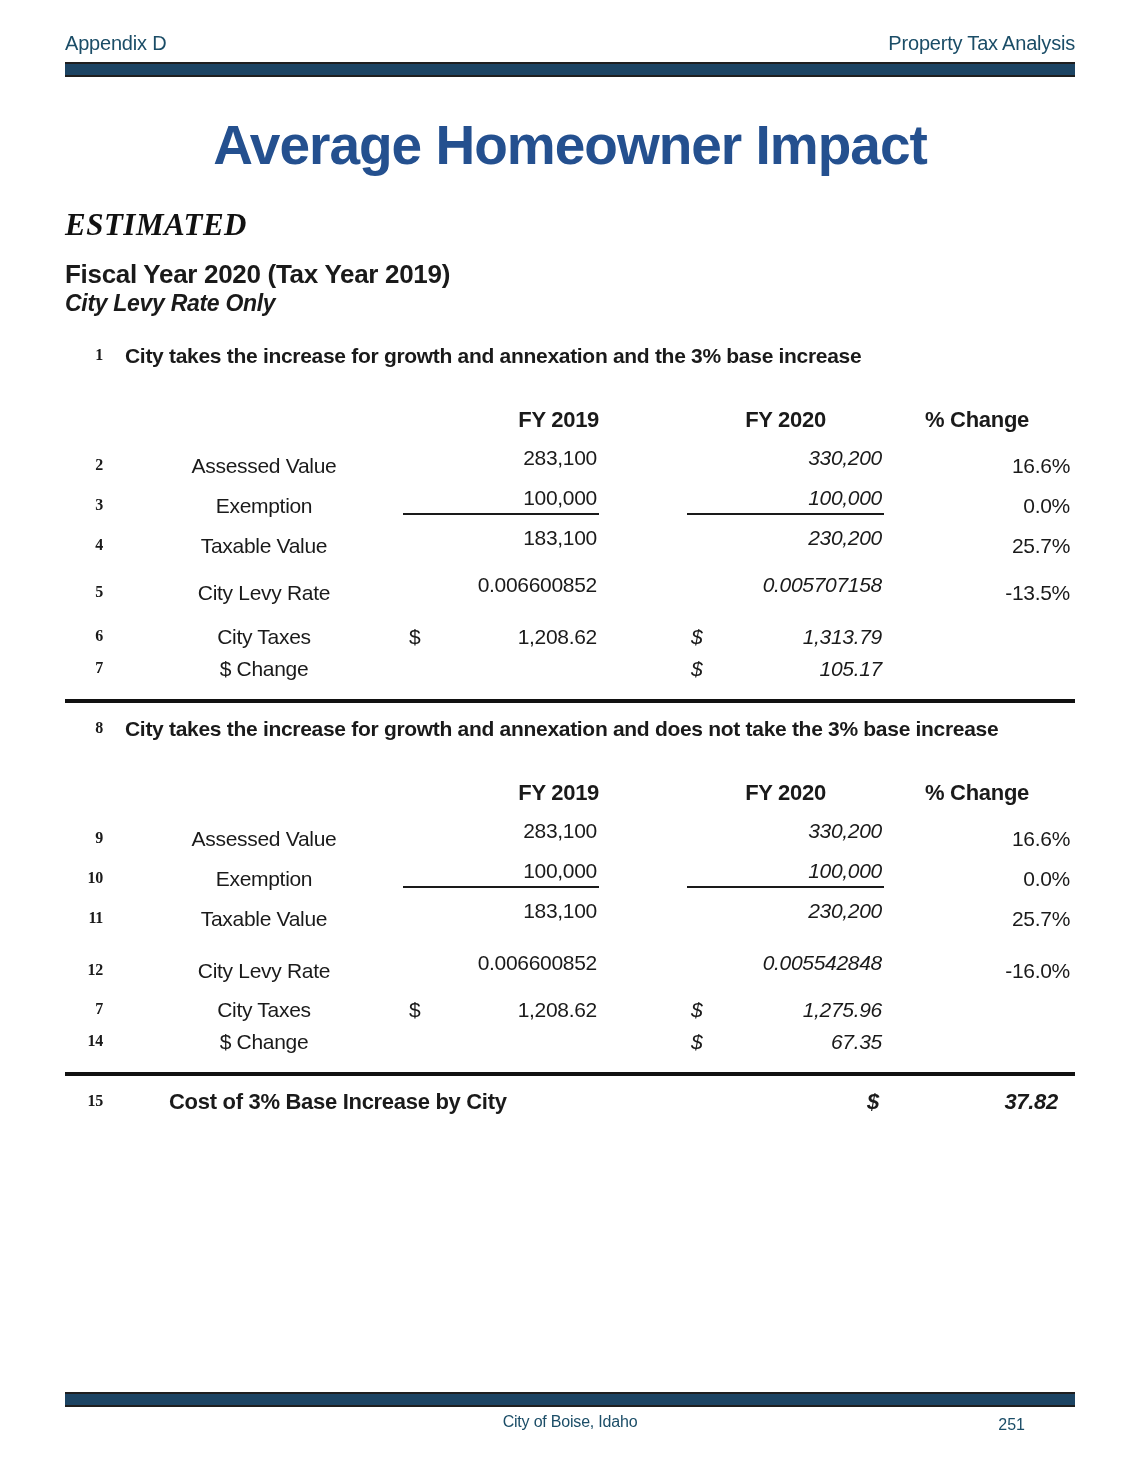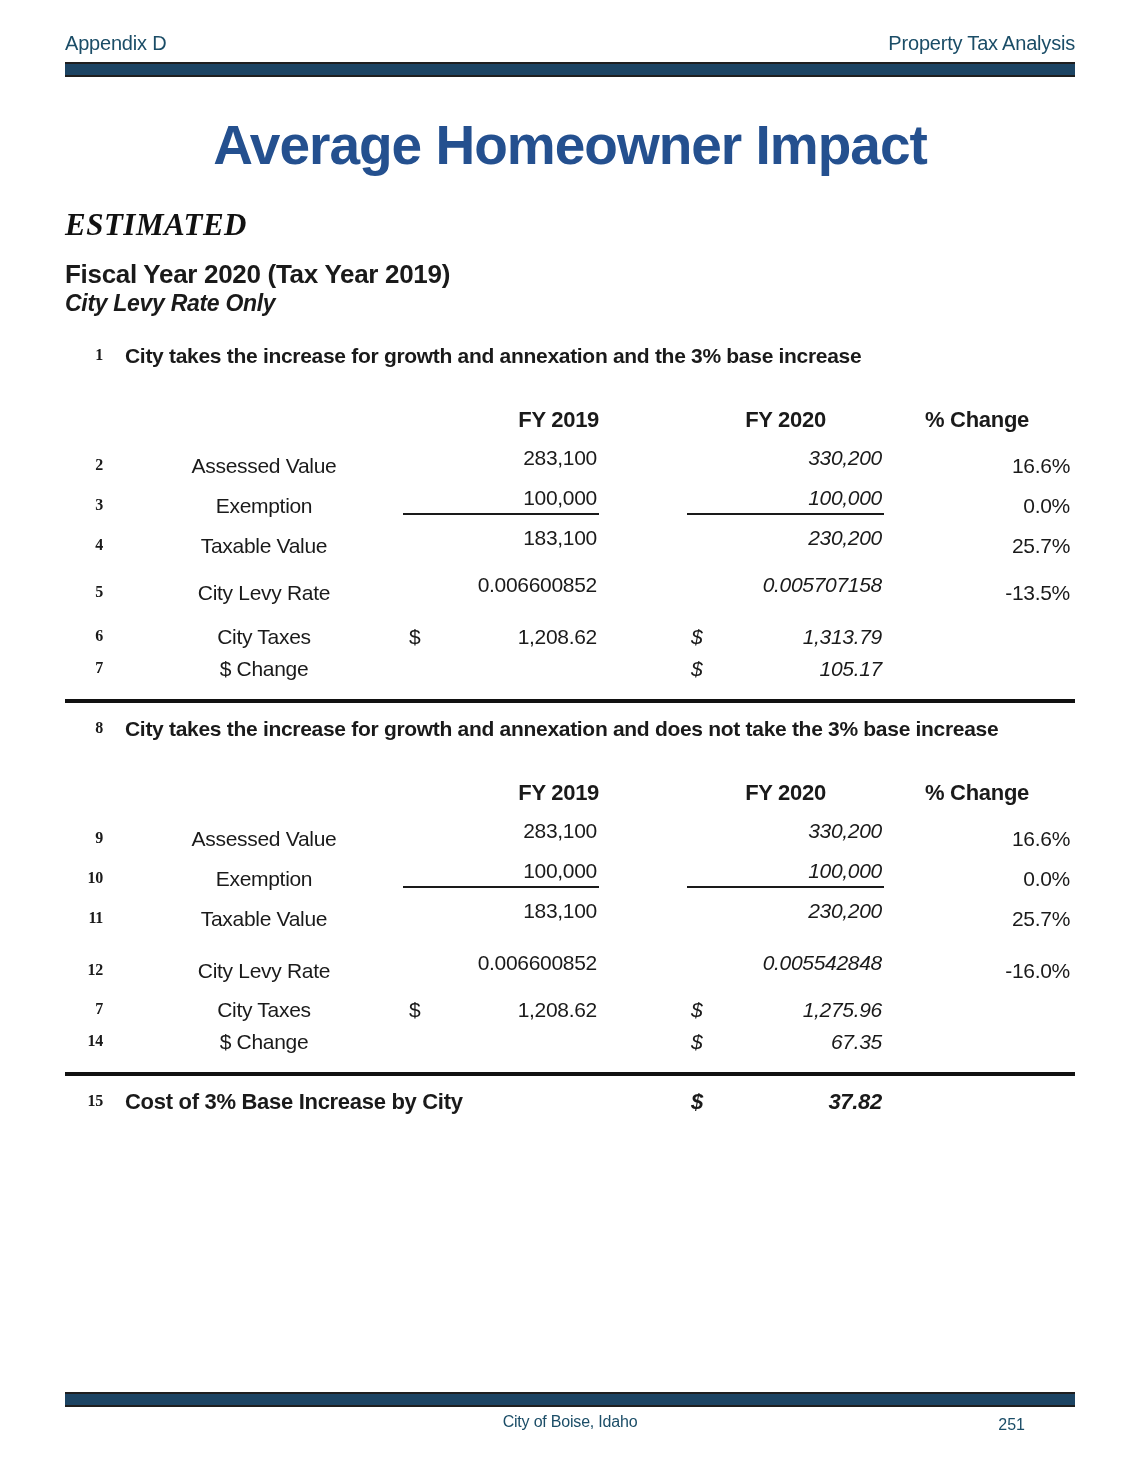--- a/index.html
+++ b/index.html
@@ -121,21 +121,21 @@
   .gap-sm { margin-top: 7px; }
   .gap-md { margin-top: 12px; }
 
   .divider {
     height: 4px;
     background: #111;
     margin-top: 13px;
     margin-bottom: 11px;
   }
 
-  .summary-row { font-size: 22px; }
+  .summary-row { font-size: 22px; gap: 44px; }
   .summary-row .c-label { font-weight: 700; white-space: nowrap; }
   .summary-row .c-v2 { font-weight: 700; }
 
   
   .footer {
     position: absolute;
     left: 0; right: 0;
     bottom: 28px;
   }
   .footer-text {

